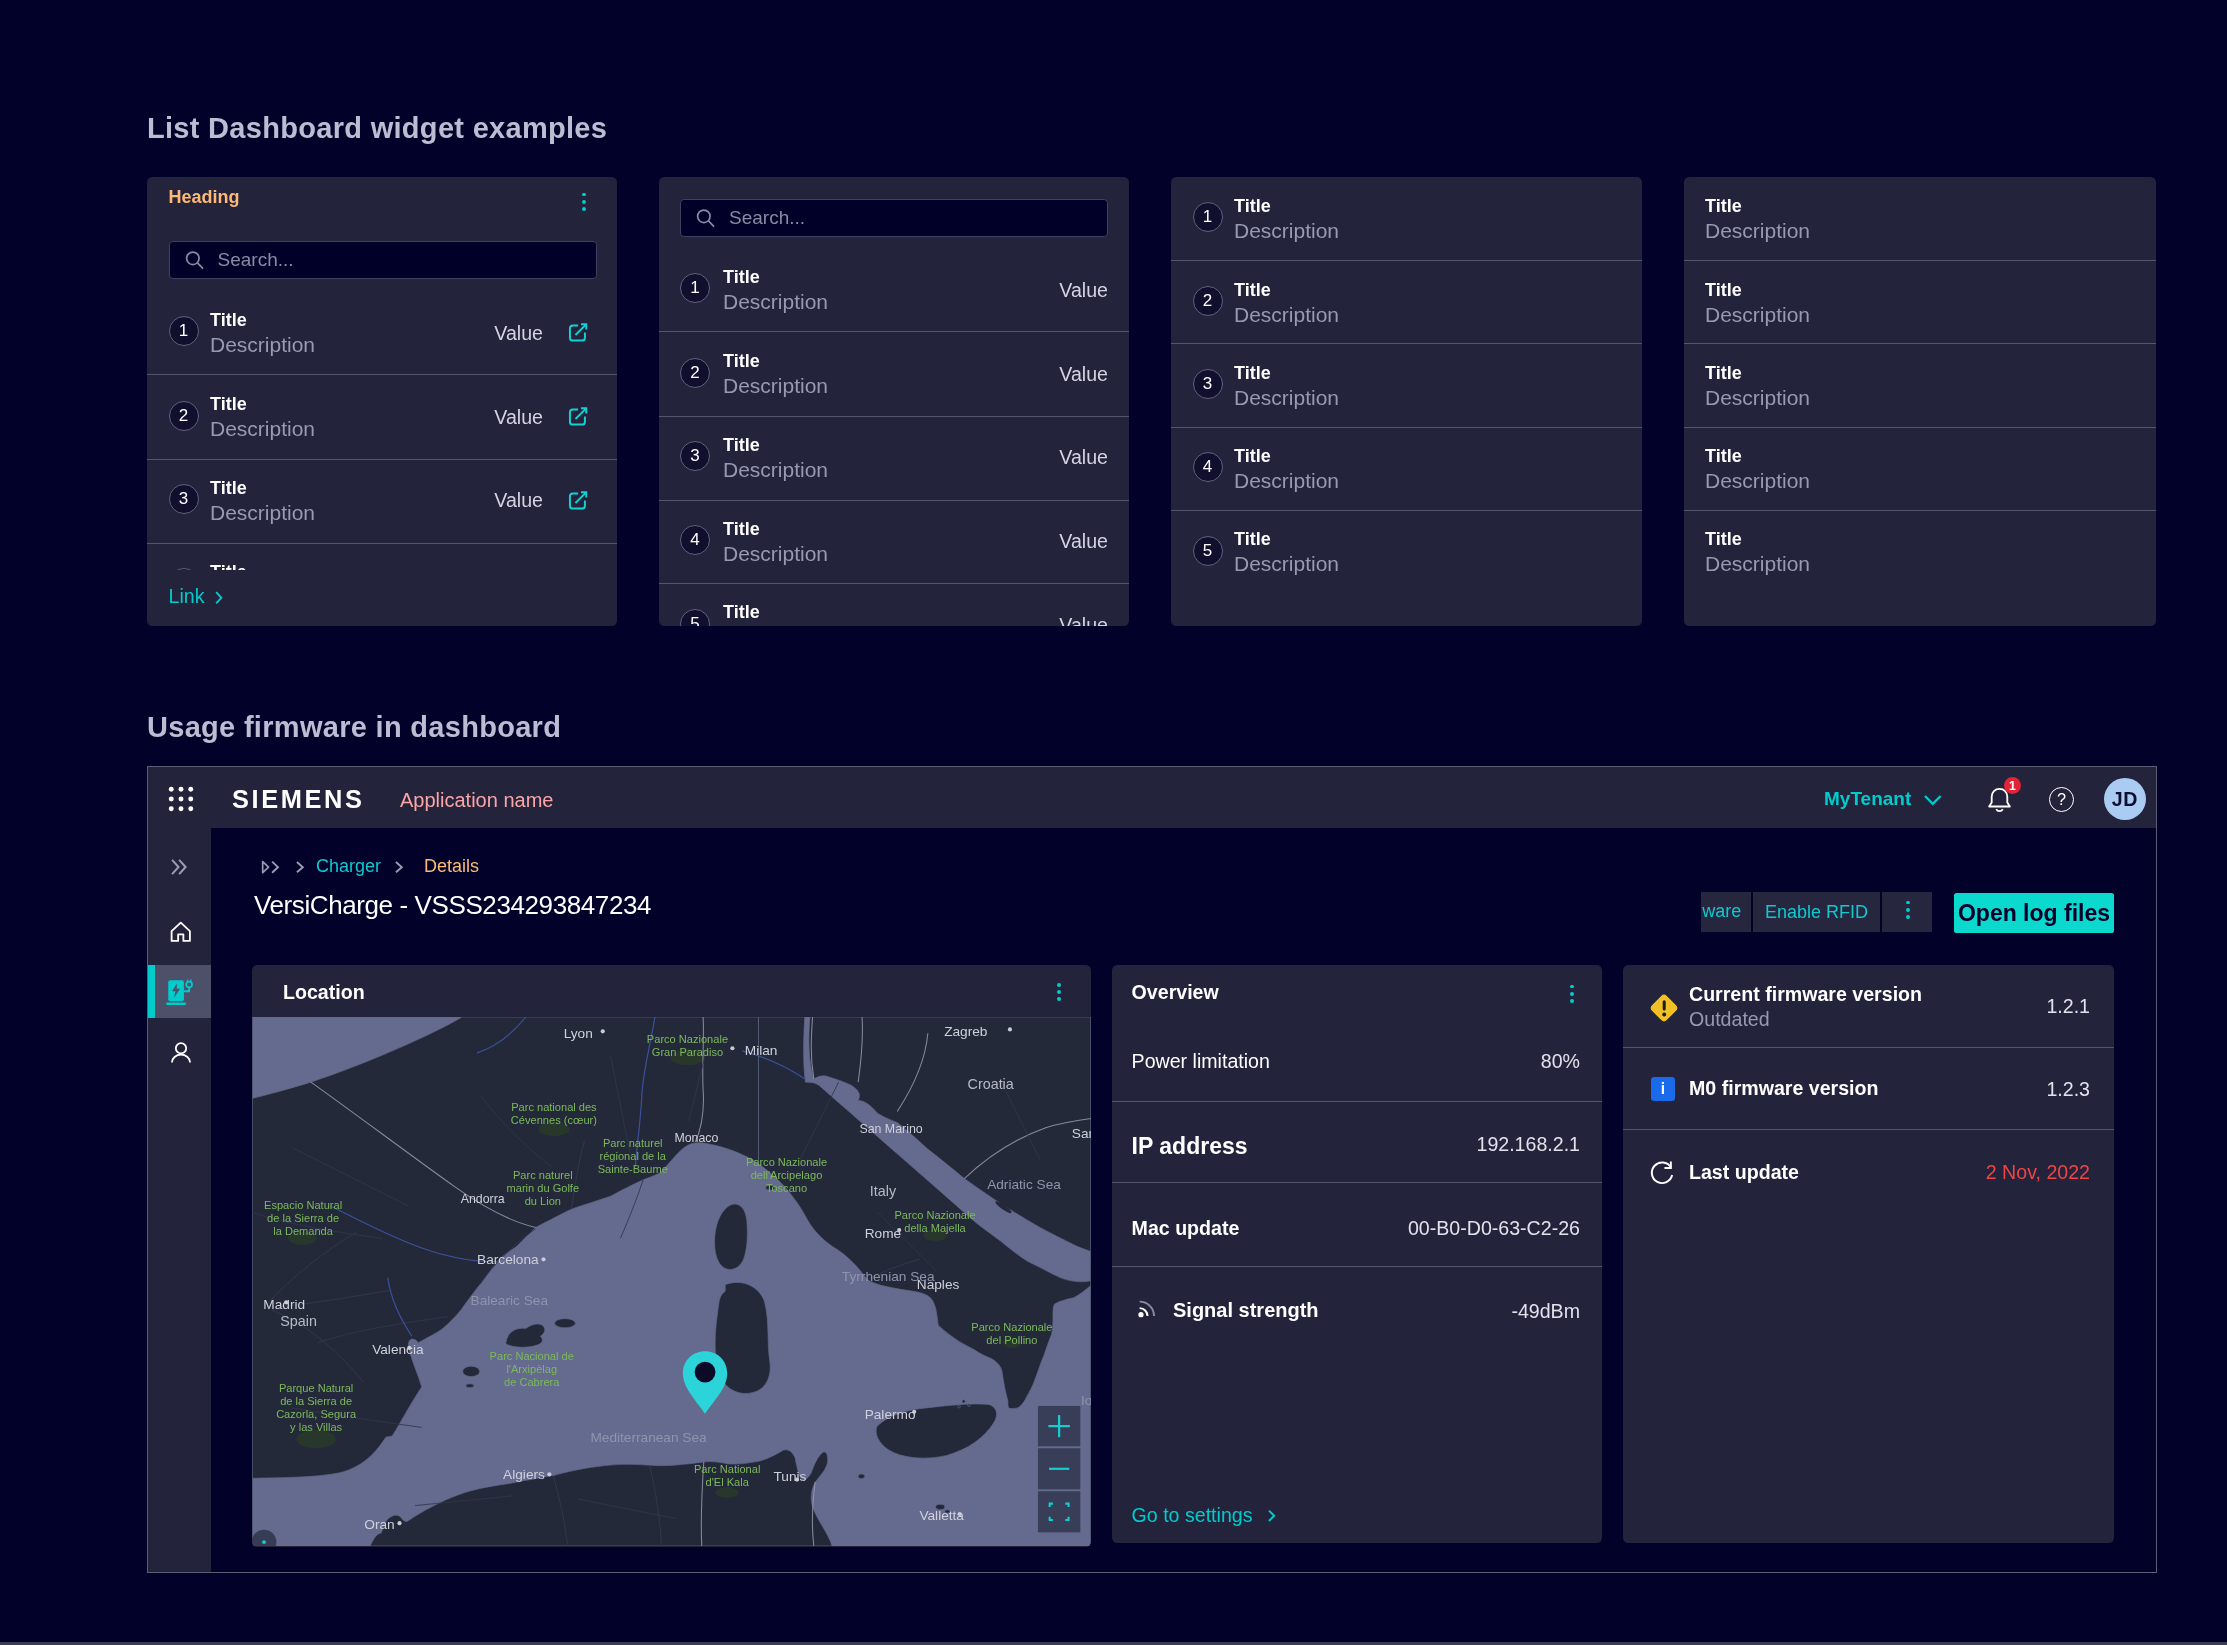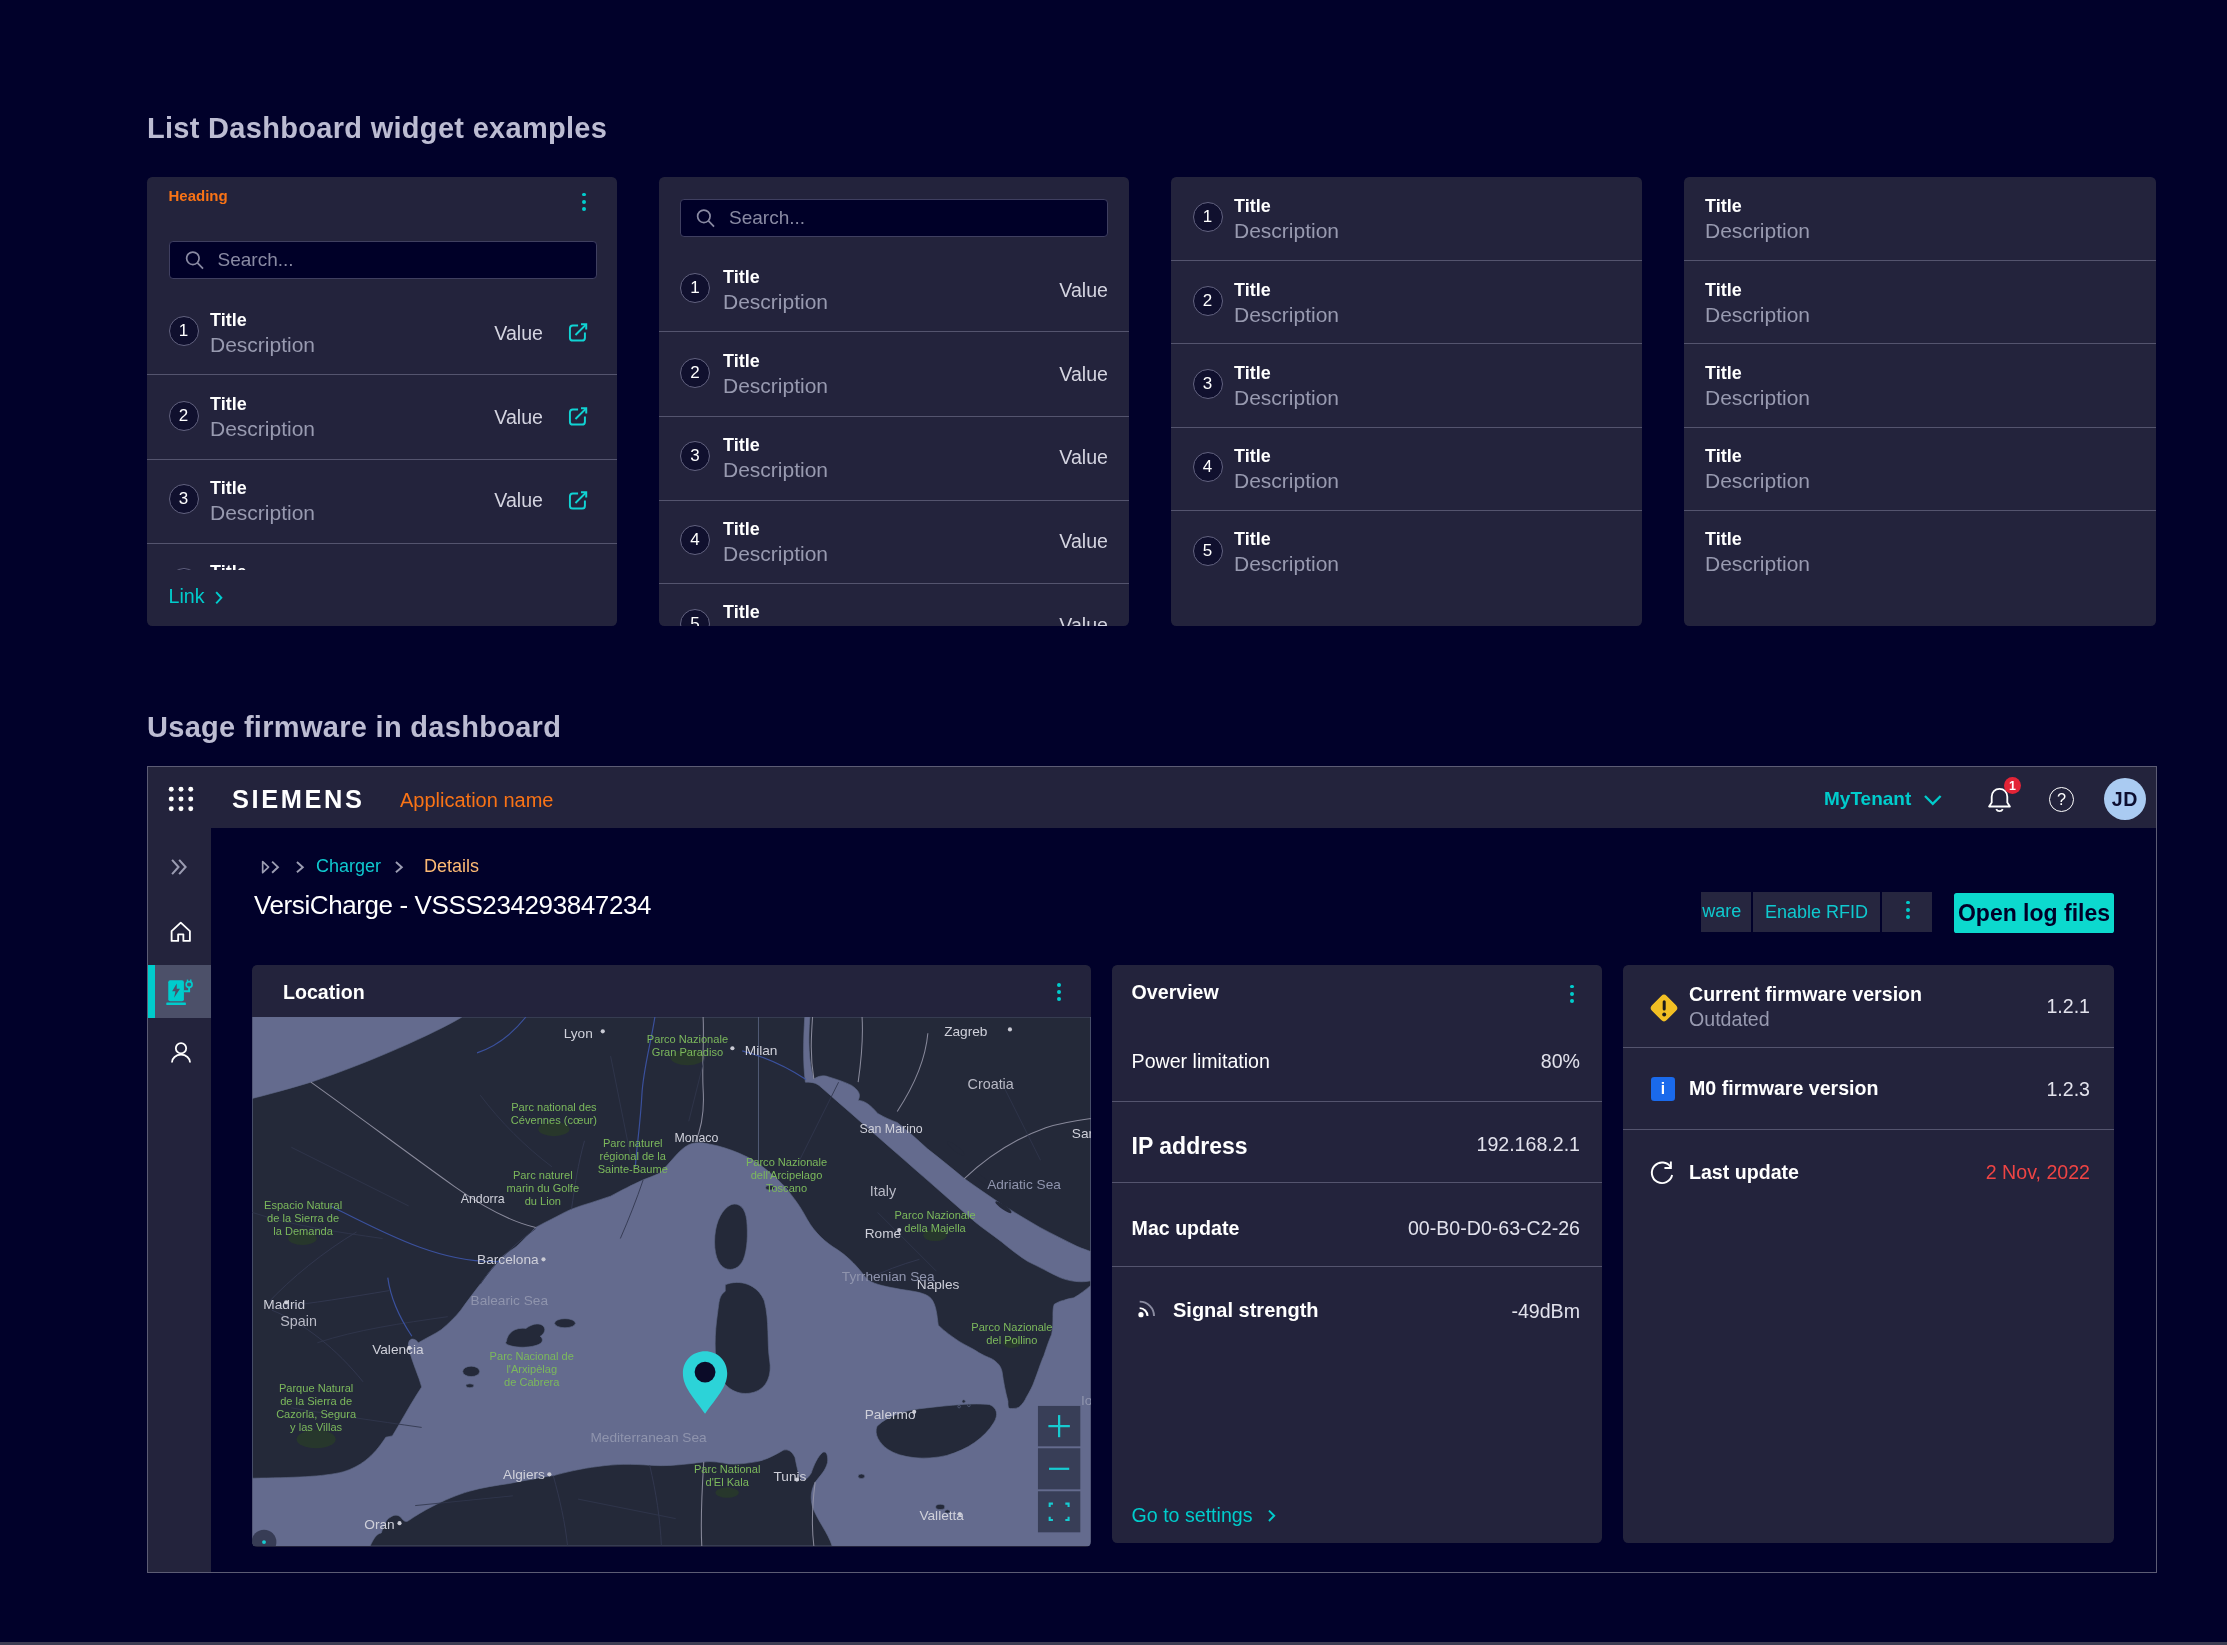--- a/index.html
+++ b/index.html
@@ -17,21 +17,21 @@
 .val{position:absolute;font-size:19.6px;color:#d4d4e0}
 .sep{position:absolute;height:0.7px;background:#54546e;left:0;right:0}
 .teal{color:#00cccc}
 svg{display:block}
 </style></head>
 <body>
 <div class="h1" style="left:147px;top:112px">List Dashboard widget examples</div>
 <div class="h1" style="left:147px;top:711px">Usage firmware in dashboard</div>
 
 <div class="card" style="left:147px;top:177px;width:470px;height:449px">
-    <div style="position:absolute;left:21.5px;top:10.4px;font-size:15px;font-weight:bold;color:#f97316">Heading</div>
+    <div style="position:absolute;left:21.5px;top:10.4px;font-size:18px;font-weight:bold;color:#fdba74">Heading</div>
     <div class="kebab" style="right:30px;top:15.6px">
       <i></i>
       <i></i>
       <i></i>
     </div>
     <div class="search" style="left:21.5px;top:64px;width:428px;height:38px">
       <svg class="srchico" width="21" height="21" viewBox="0 0 32 32">
         <circle cx="13.5" cy="13.5" r="9.5" fill="none" stroke="#898aa3" stroke-width="2.6"></circle>
         <line x1="20.5" y1="20.5" x2="29" y2="29" stroke="#898aa3" stroke-width="2.6"></line>
       </svg>
@@ -201,21 +201,21 @@
           <circle cx="35" cy="5" r="3.8"></circle>
       <circle cx="5" cy="20" r="3.8"></circle>
           <circle cx="20" cy="20" r="3.8"></circle>
           <circle cx="35" cy="20" r="3.8"></circle>
       <circle cx="5" cy="35" r="3.8"></circle>
           <circle cx="20" cy="35" r="3.8"></circle>
           <circle cx="35" cy="35" r="3.8"></circle>
       </g>
     </svg>
     <div class="abs" style="left:84px;top:17.6px;font-size:25.4px;font-weight:bold;color:#fff;letter-spacing:2.6px">SIEMENS</div>
-    <div class="abs" style="left:252px;top:21.5px;font-size:20px;color:#f97316">Application name</div>
+    <div class="abs" style="left:252px;top:21.5px;font-size:20px;color:#fca5a5">Application name</div>
     <div class="abs" style="left:1676px;top:21px;font-size:19px;font-weight:bold;color:#00cccc">MyTenant</div>
     <svg class="abs" style="left:1775px;top:27px" width="19.6" height="12.4" viewBox="0 0 30 19">
         <polyline points="3,3 15,15 27,3" fill="none" stroke="#00cccc" stroke-width="3.6"></polyline>
       </svg>
     <svg class="abs" style="left:1839px;top:20px" width="25" height="26" viewBox="0 0 38 40">
       <path d="M19,3 C12,3 7,8 7,15 L7,24 L3,30 L35,30 L31,24 L31,15 C31,8 26,3 19,3 Z" fill="none" stroke="#fff" stroke-width="2.8" stroke-linejoin="round"></path>
       <path d="M14,34 A5.5,5.5 0 0 0 24,34" fill="none" stroke="#fff" stroke-width="2.8"></path>
     </svg>
     <div class="abs" style="left:1856px;top:10.4px;width:17px;height:17px;border-radius:50%;background:#e32437;color:#fff;font-size:12.4px;font-weight:bold;display:flex;align-items:center;justify-content:center">1</div>
     <div class="abs" style="left:1901px;top:20px;width:25px;height:25px;border:1.7px solid #fff;border-radius:50%;color:#fff;font-size:16.3px;display:flex;align-items:center;justify-content:center">?</div>

